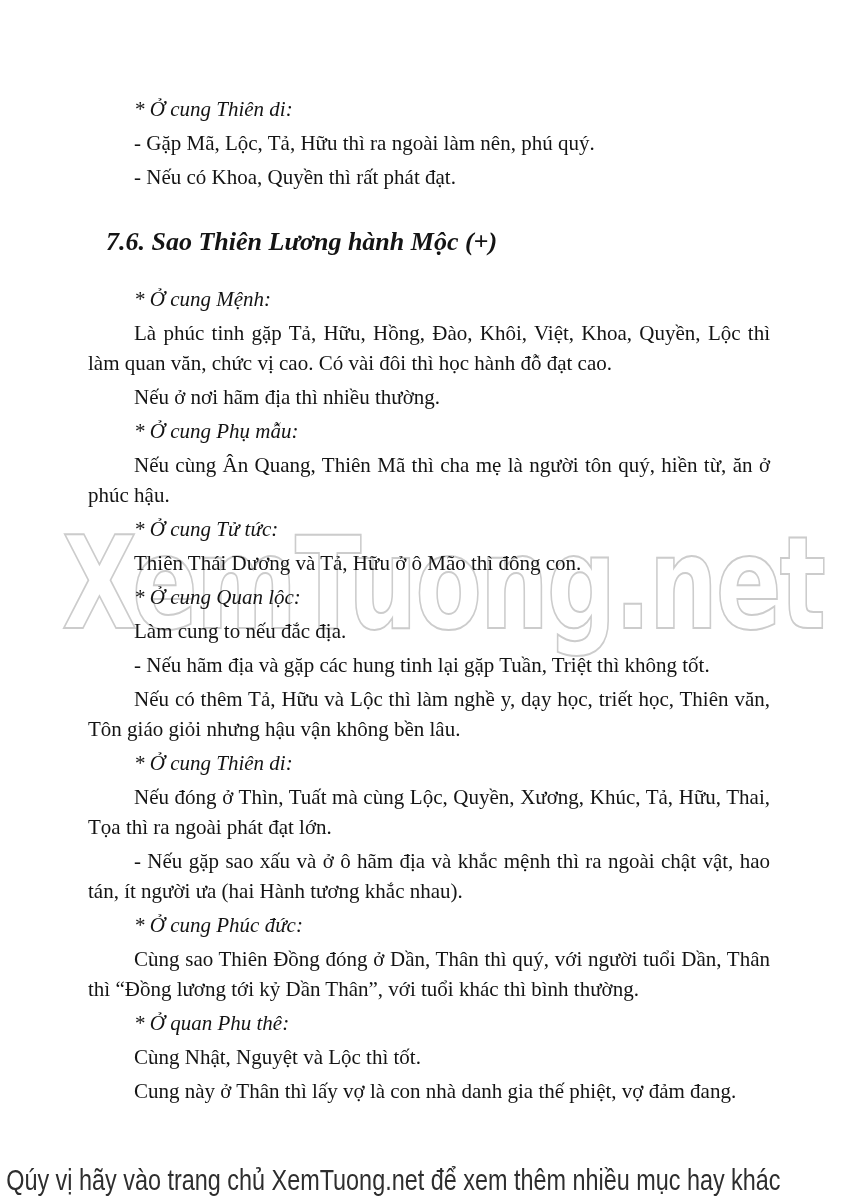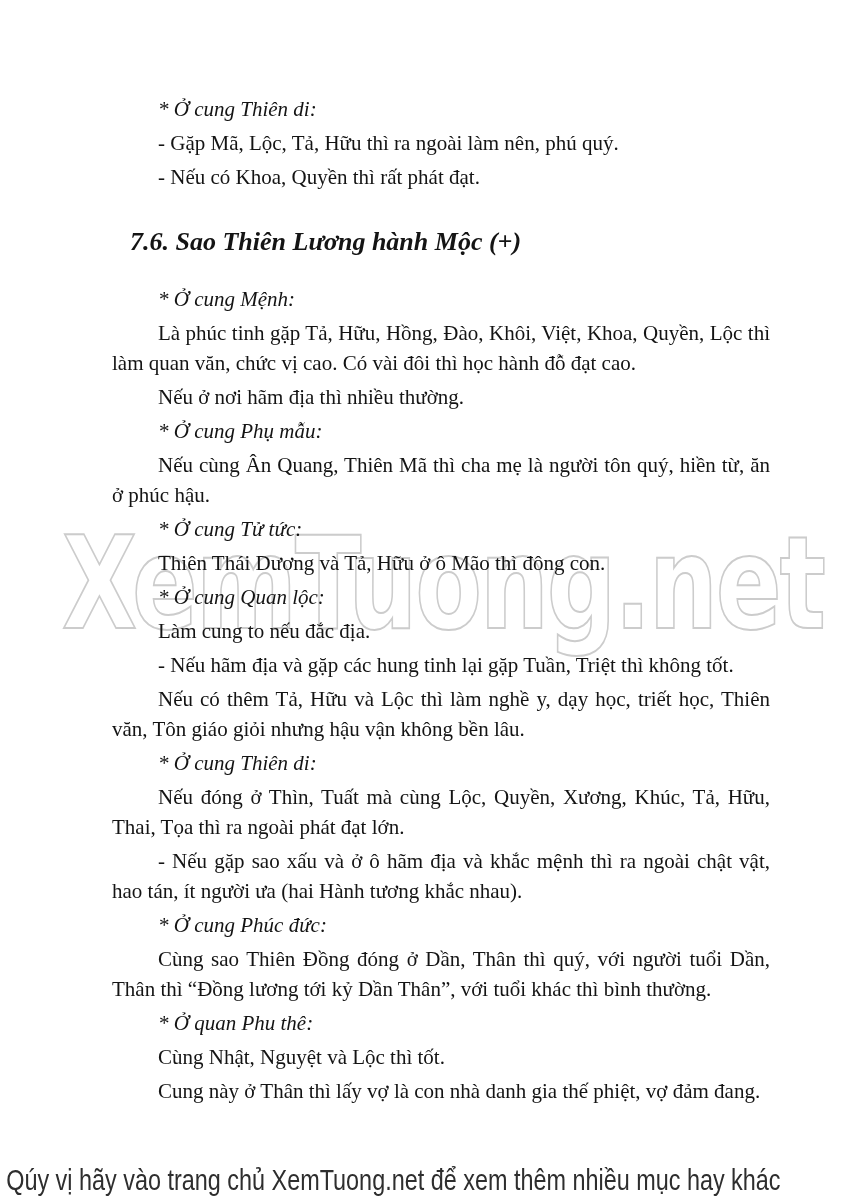--- a/index.html
+++ b/index.html
@@ -28,21 +28,21 @@
     -webkit-text-stroke: 2px #cccccc;
     text-stroke: 2px #cccccc;
     transform: scaleX(0.76);
     transform-origin: left top;
     pointer-events: none;
   }
 
   .content {
     position: relative;
     z-index: 2;
-    padding: 90px 80px 0 112px;
+    padding: 90px 80px 0 88px;
     color: #141414;
   }
   .block {
     font-size: 21px;
     line-height: 30px;
     text-align: justify;
     text-indent: 46px;
     margin: 4px 0 0 0;
   }
   .subheading { font-style: italic; }

